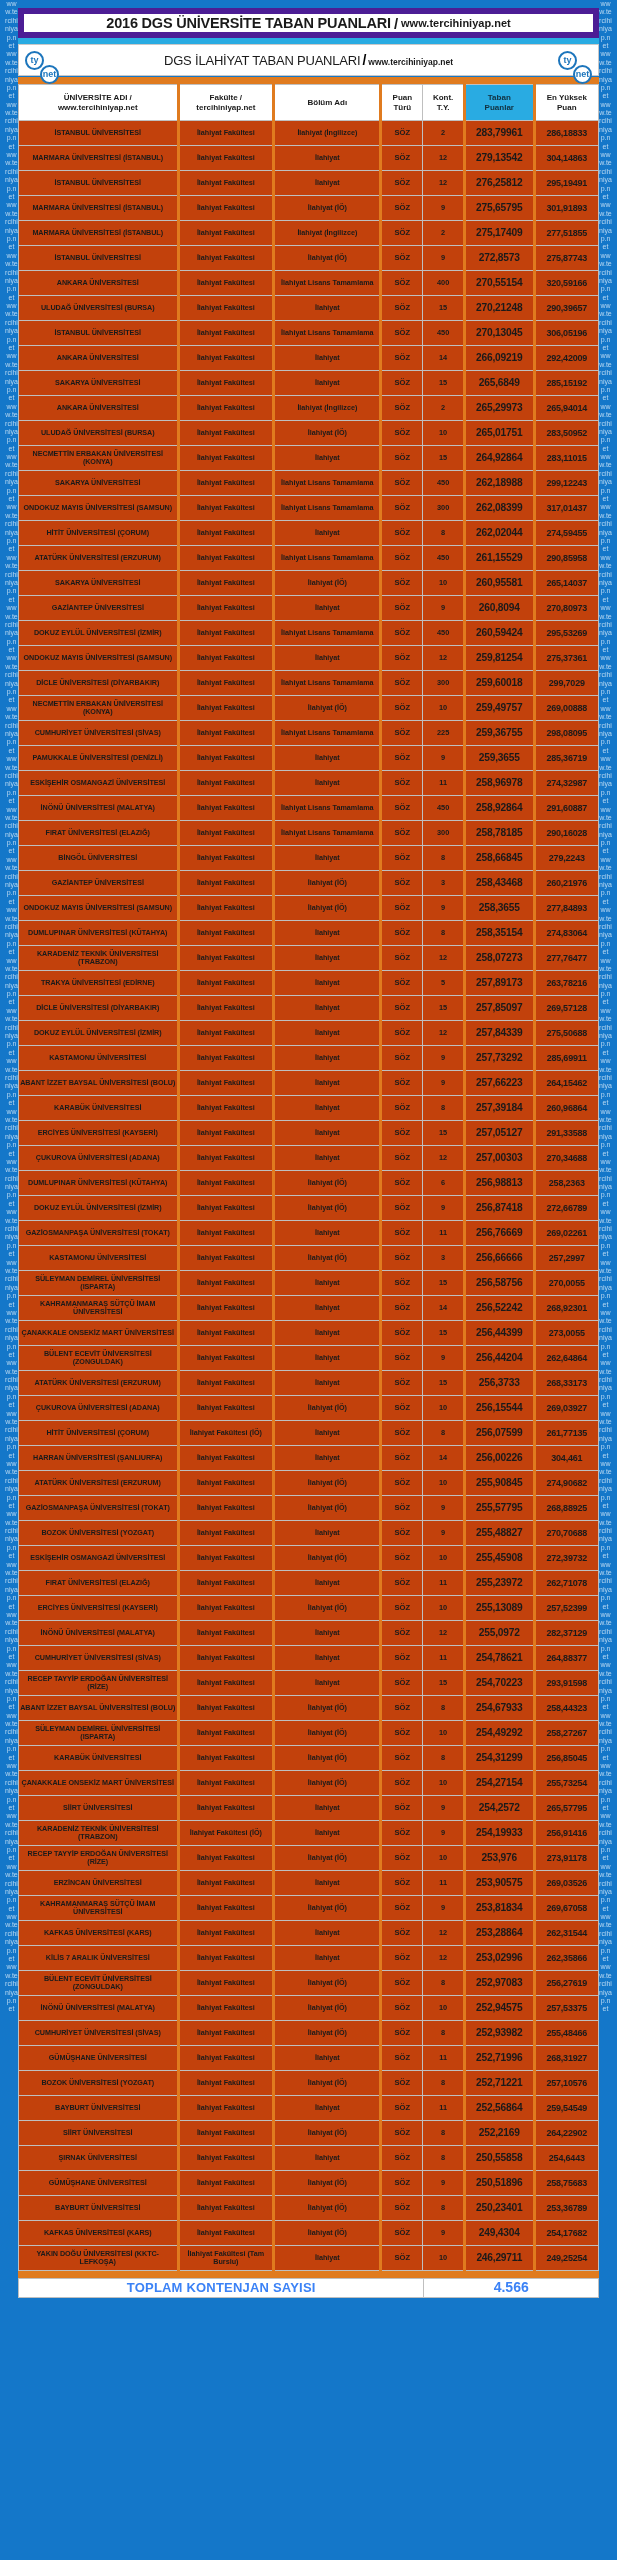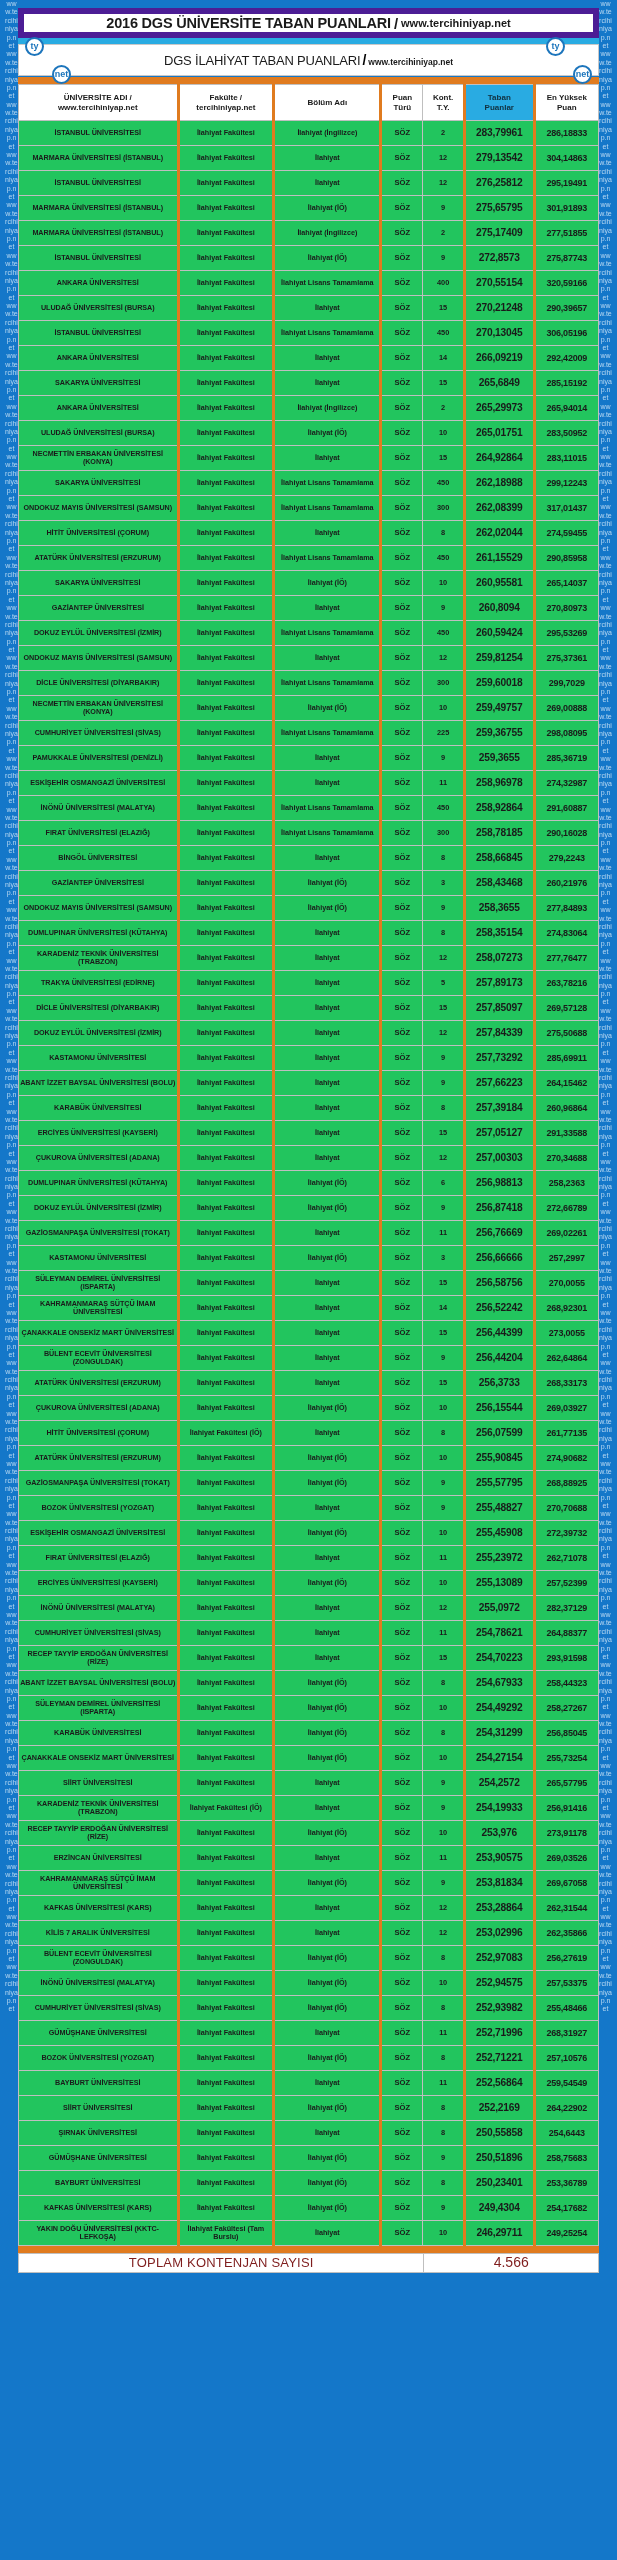--- a/index.html
+++ b/index.html
@@ -67,21 +67,22 @@
     background: #ffffff;
     border: 1px solid #c8c8c8;
     height: 32px;
     display: flex;
     align-items: center;
     padding: 0 6px;
     white-space: nowrap;
   }
   .logo {
     display: flex;
-    gap: 12px;
+    align-items: center;
+    gap: 0px;
     flex: 0 0 auto;
   }
   .logo-circle {
     width: 19px; height: 19px;
     border-radius: 50%;
     border: 2px solid #1c75bc;
     color: #1c75bc;
     font-size: 9px;
     font-weight: bold;
     display: flex;
@@ -103,21 +104,21 @@
   .sub-sep { font-size: 14px; font-weight: bold; margin: 0 2px; }
   .sub-url { font-size: 8.5px; font-weight: bold; color: #1a1a1a; }
 
   .orange-gap { height: 7px; background: #e07b1f; margin-top: 1px; }
 
   
   table.data {
     width: 100%;
     border-collapse: collapse;
     table-layout: fixed;
-    background: #22c55e;
+    background: #c2410c;
     font-size: 7.2px;
   }
   table.data th, table.data td {
     border: 1px solid #bfbfbf;
     padding: 1px 1px;
     text-align: center;
     vertical-align: middle;
     color: #1a1a1a;
     overflow: hidden;
   }
@@ -157,22 +158,22 @@
     width: 100%;
     border-collapse: collapse;
     table-layout: fixed;
     background: #fff;
   }
   table.footer td {
     border: 1px solid #bfbfbf;
     height: 16px;
     text-align: center;
     vertical-align: middle;
-    font-weight: normal;
-    color: #7f1d1d;
+    font-weight: bold;
+    color: #3b82f6;
   }
   td.footer-label { width: 69.9%; font-size: 13px; letter-spacing: 0.2px; }
   td.footer-value { width: 30.1%; font-size: 14px; border-left: 3px solid #e07b1f; }
 </style>
 </head>
 <body>
 
 <div id="page">
 
   <div class="side-strip left">www.tercihiniyap.net www.tercihiniyap.net www.tercihiniyap.net www.tercihiniyap.net www.tercihiniyap.net www.tercihiniyap.net www.tercihiniyap.net www.tercihiniyap.net www.tercihiniyap.net www.tercihiniyap.net www.tercihiniyap.net www.tercihiniyap.net www.tercihiniyap.net www.tercihiniyap.net www.tercihiniyap.net www.tercihiniyap.net www.tercihiniyap.net www.tercihiniyap.net www.tercihiniyap.net www.tercihiniyap.net www.tercihiniyap.net www.tercihiniyap.net www.tercihiniyap.net www.tercihiniyap.net www.tercihiniyap.net www.tercihiniyap.net www.tercihiniyap.net www.tercihiniyap.net www.tercihiniyap.net www.tercihiniyap.net www.tercihiniyap.net www.tercihiniyap.net www.tercihiniyap.net www.tercihiniyap.net www.tercihiniyap.net www.tercihiniyap.net www.tercihiniyap.net www.tercihiniyap.net www.tercihiniyap.net www.tercihiniyap.net </div>
@@ -717,20 +718,29 @@
           <tr>
             <td class="uni sep-r">HİTİT ÜNİVERSİTESİ (ÇORUM)</td>
             <td class="fak sep-r">İlahiyat Fakültesi (İÖ)</td>
             <td class="bol sep-r">İlahiyat</td>
             <td class="pt">SÖZ</td>
             <td class="kt sep-r">8</td>
             <td class="tb sep-r">256,07599</td>
             <td class="ey">261,77135</td>
           </tr>
           <tr>
+            <td class="uni sep-r">HARRAN ÜNİVERSİTESİ (ŞANLIURFA)</td>
+            <td class="fak sep-r">İlahiyat Fakültesi</td>
+            <td class="bol sep-r">İlahiyat</td>
+            <td class="pt">SÖZ</td>
+            <td class="kt sep-r">14</td>
+            <td class="tb sep-r">256,00226</td>
+            <td class="ey">304,461</td>
+          </tr>
+          <tr>
             <td class="uni sep-r">ATATÜRK ÜNİVERSİTESİ (ERZURUM)</td>
             <td class="fak sep-r">İlahiyat Fakültesi</td>
             <td class="bol sep-r">İlahiyat (İÖ)</td>
             <td class="pt">SÖZ</td>
             <td class="kt sep-r">10</td>
             <td class="tb sep-r">255,90845</td>
             <td class="ey">274,90682</td>
           </tr>
           <tr>
             <td class="uni sep-r">GAZİOSMANPAŞA ÜNİVERSİTESİ (TOKAT)</td>

